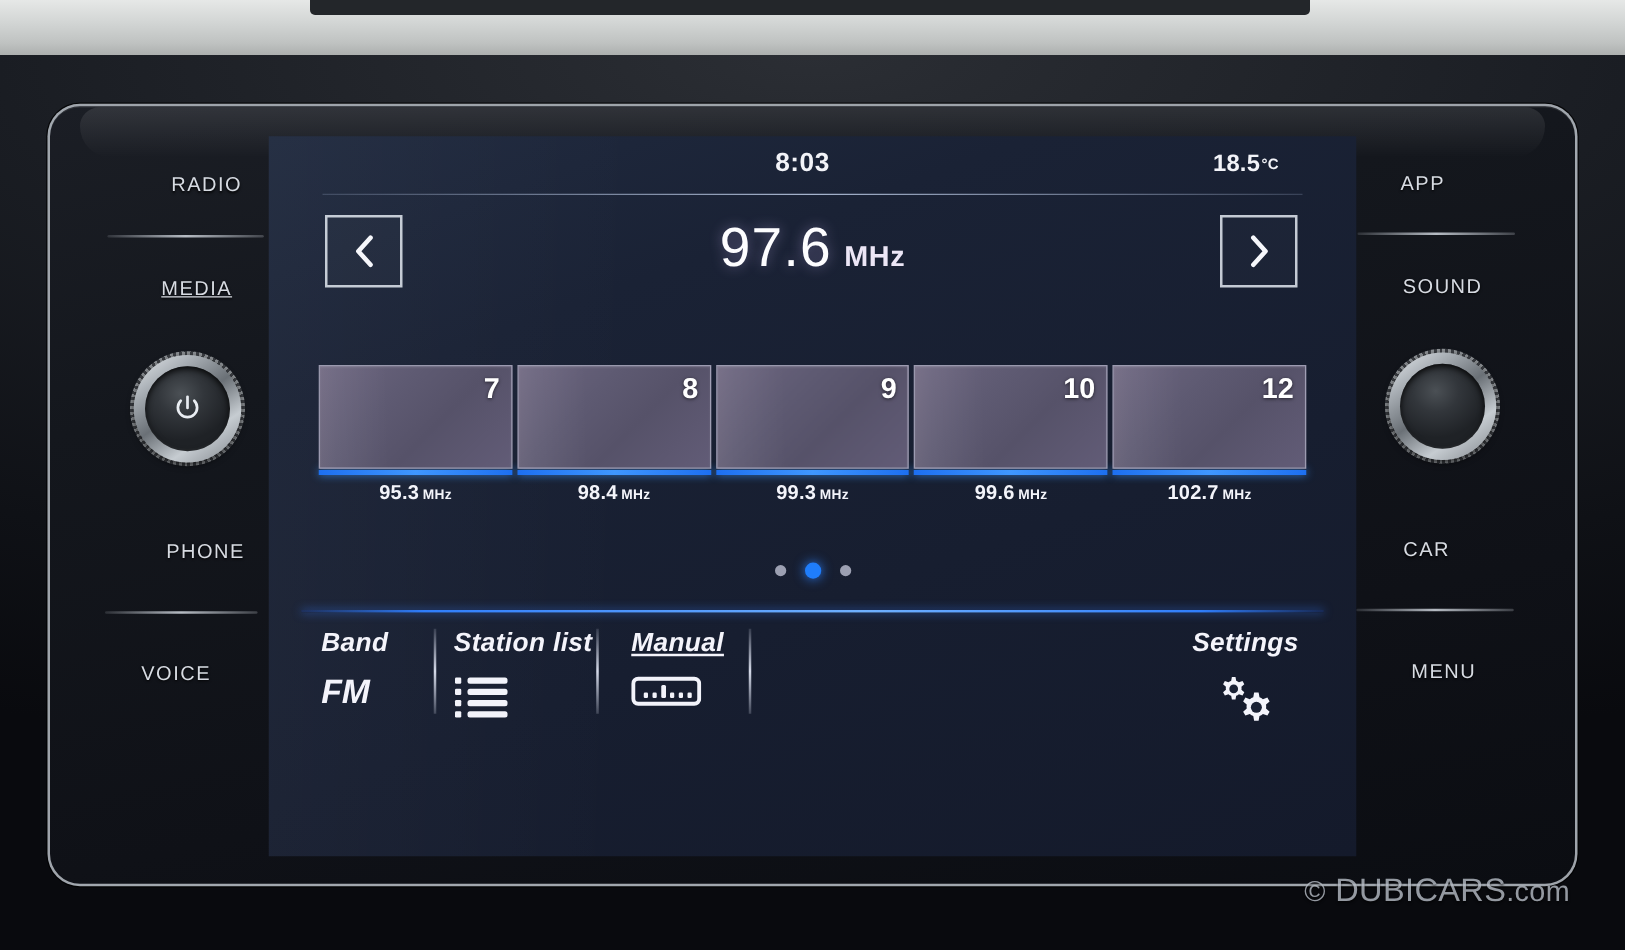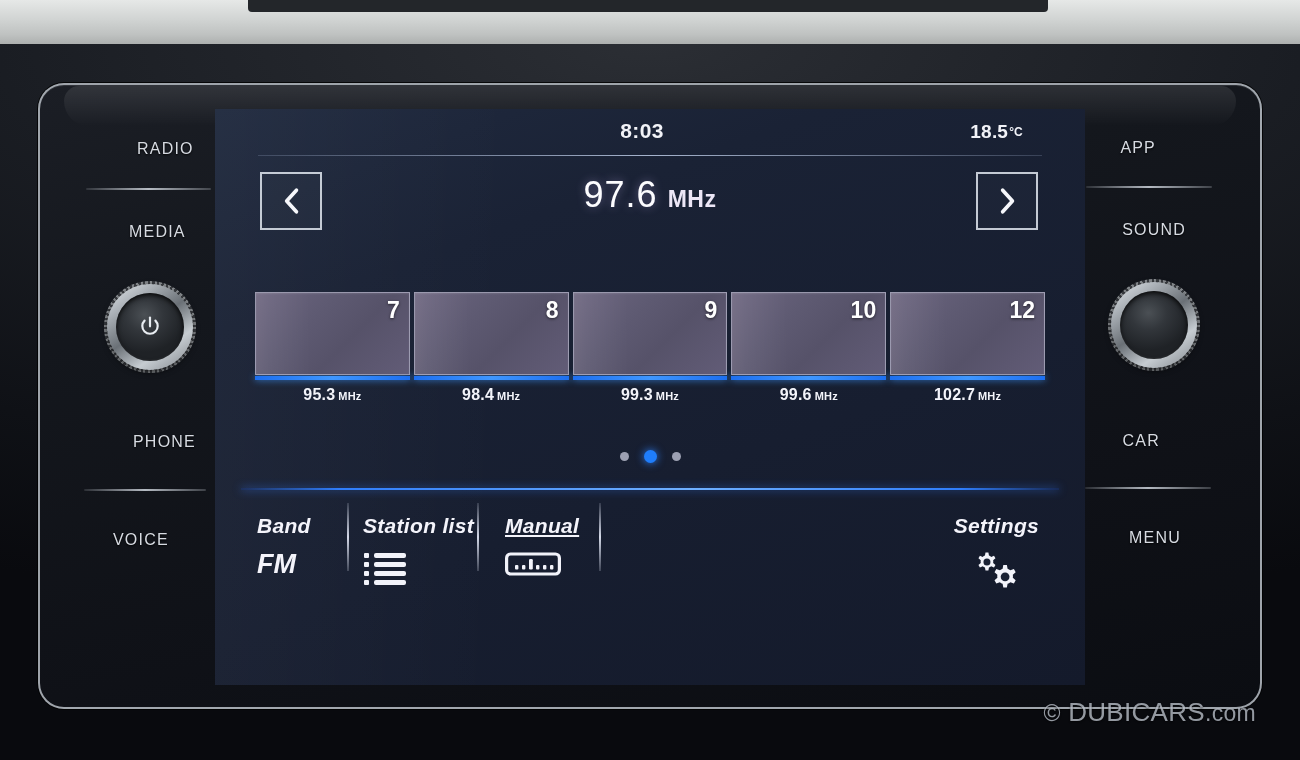--- a/index.html
+++ b/index.html
@@ -55,21 +55,21 @@
     text-shadow:0 1px 2px rgba(0,0,0,.9);
     white-space:nowrap;
   }
   .bezel-sep {
     position:absolute; height:2px;
     background:linear-gradient(90deg,rgba(190,196,204,.15),rgba(210,216,224,.85),rgba(190,196,204,.25));
     border-radius:2px;
   }
   
   #lbl-radio  { left:137px; top:140px; }
-  #lbl-media  { left:129px; top:223px; }
+  #lbl-media  { left:129px; top:223px;text-decoration:underline; }
   #lbl-phone  { left:112px; top:433px;margin-left:21px; }
   #lbl-voice  { left:113px; top:531px; }
   #sep-left-1 { left:86px;  top:188px; width:125px; }
   #sep-left-2 { left:84px;  top:489px; width:122px; }
   
   #lbl-app    { right:144px; top:139px; }
   #lbl-sound  { right:114px; top:221px; }
   #lbl-car    { right:140px; top:432px; }
   #lbl-menu   { right:119px; top:529px; }
   #sep-right-1{ right:88px;  top:186px; width:126px; }
@@ -133,21 +133,21 @@
     display:flex; align-items:center; justify-content:center;
     cursor:pointer;
   }
   #btn-prev { left:45px; }
   #btn-next { right:47px; }
   .chev { width:26px; height:34px; }
   #freq-wrap {
     position:absolute; left:0; right:0; top:10px; text-align:center;
     color:#fdfdff;
   }
-  #freq { font-size:36px; font-weight:normal; letter-spacing:1px;
+  #freq { font-size:44px; font-weight:normal; letter-spacing:1px;
           text-shadow:0 0 10px rgba(190,170,230,.45); }
   #freq-unit { font-size:23px; font-weight:bold; margin-left:10px; color:#ece6f6;
                letter-spacing:.5px; }
 
   
   #presets {
     position:absolute; left:40px; top:183px; width:790px; height:110px;
     display:flex; gap:4px;
   }
   .preset { flex:1 1 0; position:relative; cursor:pointer; }
@@ -192,21 +192,21 @@
   
   #bottom-rule {
     position:absolute; left:26px; top:379px; width:818px; height:2px;
     background:linear-gradient(90deg,rgba(30,80,200,.25),#2f7dfb 12%,#6fb0ff 55%,#2f7dfb 88%,rgba(30,80,200,.25));
     box-shadow:0 0 8px rgba(55,125,255,.8);
   }
   #toolbar {
     position:absolute; left:30px; top:389px; width:810px; height:95px;
     color:#f4f4fb;
   }
-  .tool { position:absolute; top:16px; height:90px; }
+  .tool { position:absolute; top:5px; height:90px; }
   .tool .t-label {
     font-size:21px; font-style:italic; font-weight:bold; letter-spacing:.3px;
     white-space:nowrap;
   }
   .tool .t-value {
     margin-top:11px; font-size:27px; font-style:italic; font-weight:bold;
   }
   .tool .t-icon { margin-top:12px; display:block; }
   .vdiv { position:absolute; top:5px; width:2px; height:68px;
           background:linear-gradient(180deg,rgba(225,230,245,.15),rgba(228,233,248,.92),rgba(225,230,245,.20)); }

